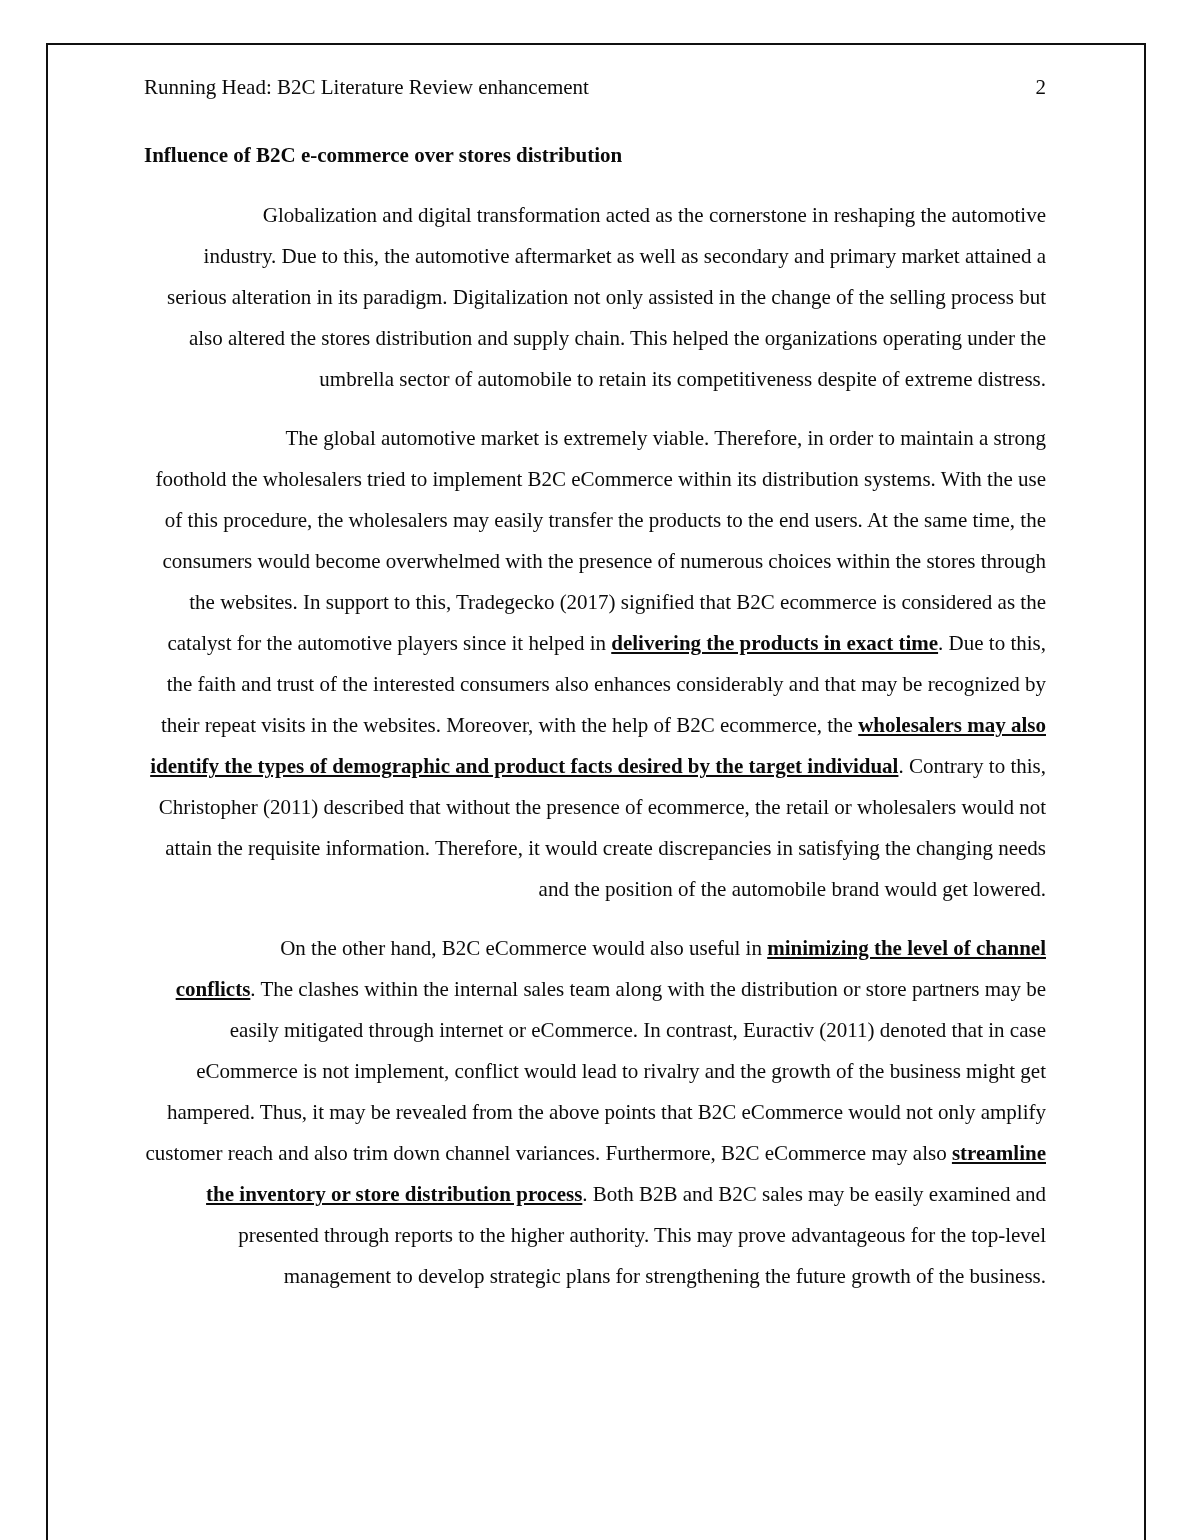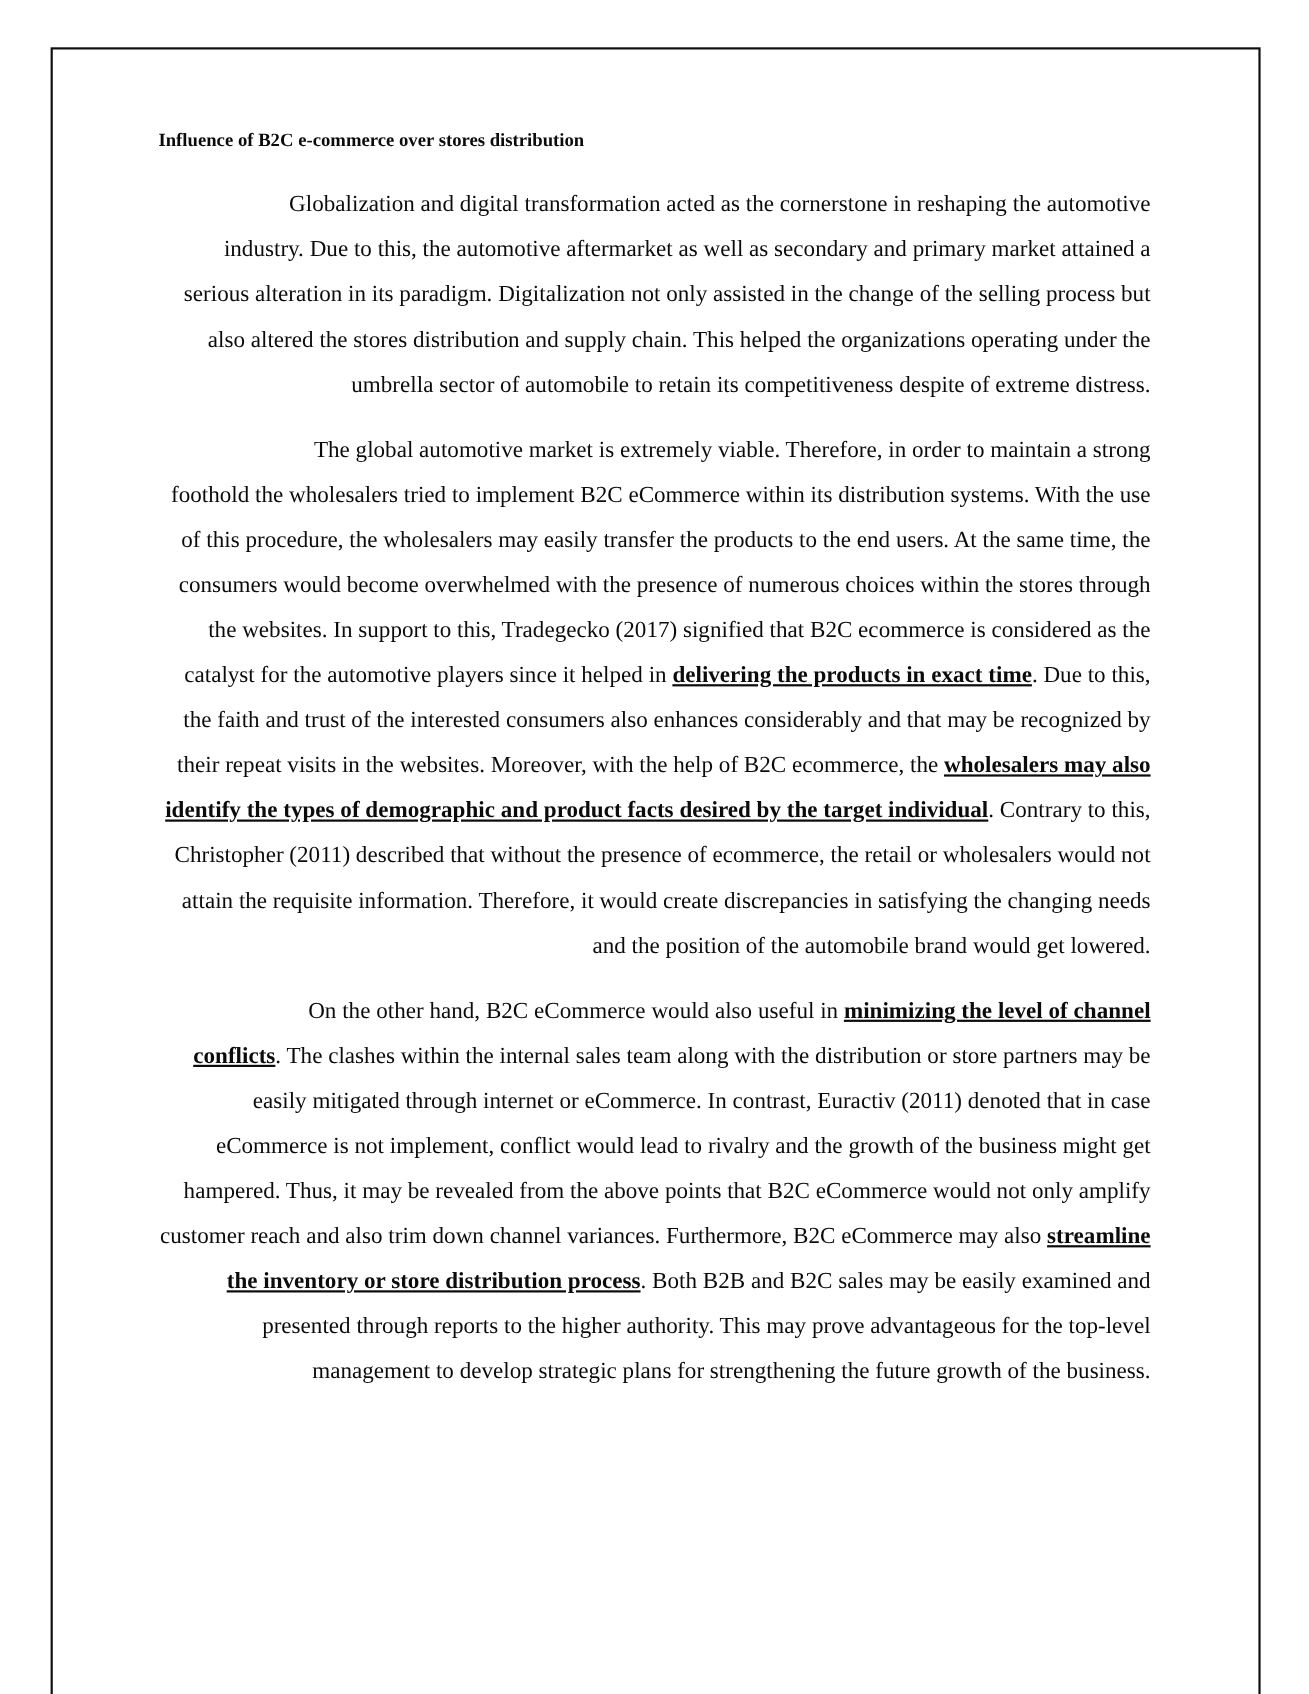--- a/index.html
+++ b/index.html
@@ -30,40 +30,44 @@
     font-size: 21px;
   }
   .header-row {
     display: flex;
     justify-content: space-between;
     align-items: baseline;
     line-height: 1.2;
     font-weight: normal;
   }
   .doc-heading {
-    font-size: 17px;
+    font-size: 21px;
     font-weight: bold;
     line-height: 1.2;
     margin: 43px 0 27px 0;
   }
   .para {
     line-height: 41px;
     text-indent: 70px;
     text-align: right;
     margin: 0 0 18px 0;
   }
   .run { font-weight: normal; }
   .run.bold { font-weight: bold; text-decoration: underline; }
 </style>
 </head>
 <body>
 
 <div class="page-frame">
   <div class="content">
 
+    <header class="header-row">
+      <span>Running Head: B2C Literature Review enhancement</span>
+      <span>2</span>
+    </header>
 
     <h1 class="doc-heading">Influence of B2C e-commerce over stores distribution</h1>
 
     <p class="para"><span class="run">Globalization and digital transformation acted as the cornerstone in reshaping the automotive industry. Due to this, the automotive aftermarket as well as secondary and primary market attained a serious alteration in its paradigm. Digitalization not only assisted in the change of the selling process but also altered the stores distribution and supply chain. This helped the organizations operating under the umbrella sector of automobile to retain its competitiveness despite of extreme distress.</span></p>
 
     <p class="para"><span class="run">The global automotive market is extremely viable. Therefore, in order to maintain a strong foothold the wholesalers tried to implement B2C eCommerce within its distribution systems. With the use of this procedure, the wholesalers may easily transfer the products to the end users. At the same time, the consumers would become overwhelmed with the presence of numerous choices within the stores through the websites. In support to this, Tradegecko (2017) signified that B2C ecommerce is considered as the catalyst for the automotive players since it helped in </span><span class="run bold">delivering the products in exact time</span><span class="run">. Due to this, the faith and trust of the interested consumers also enhances considerably and that may be recognized by their repeat visits in the websites. Moreover, with the help of B2C ecommerce, the </span><span class="run bold">wholesalers may also identify the types of demographic and product facts desired by the target individual</span><span class="run">. Contrary to this, Christopher (2011) described that without the presence of ecommerce, the retail or wholesalers would not attain the requisite information. Therefore, it would create discrepancies in satisfying the changing needs and the position of the automobile brand would get lowered.</span></p>
 
     <p class="para"><span class="run">On the other hand, B2C eCommerce would also useful in </span><span class="run bold">minimizing the level of channel conflicts</span><span class="run">. The clashes within the internal sales team along with the distribution or store partners may be easily mitigated through internet or eCommerce. In contrast, Euractiv (2011) denoted that in case eCommerce is not implement, conflict would lead to rivalry and the growth of the business might get hampered. Thus, it may be revealed from the above points that B2C eCommerce would not only amplify customer reach and also trim down channel variances. Furthermore, B2C eCommerce may also </span><span class="run bold">streamline the inventory or store distribution process</span><span class="run">. Both B2B and B2C sales may be easily examined and presented through reports to the higher authority. This may prove advantageous for the top-level management to develop strategic plans for strengthening the future growth of the business.</span></p>
 
   </div>

